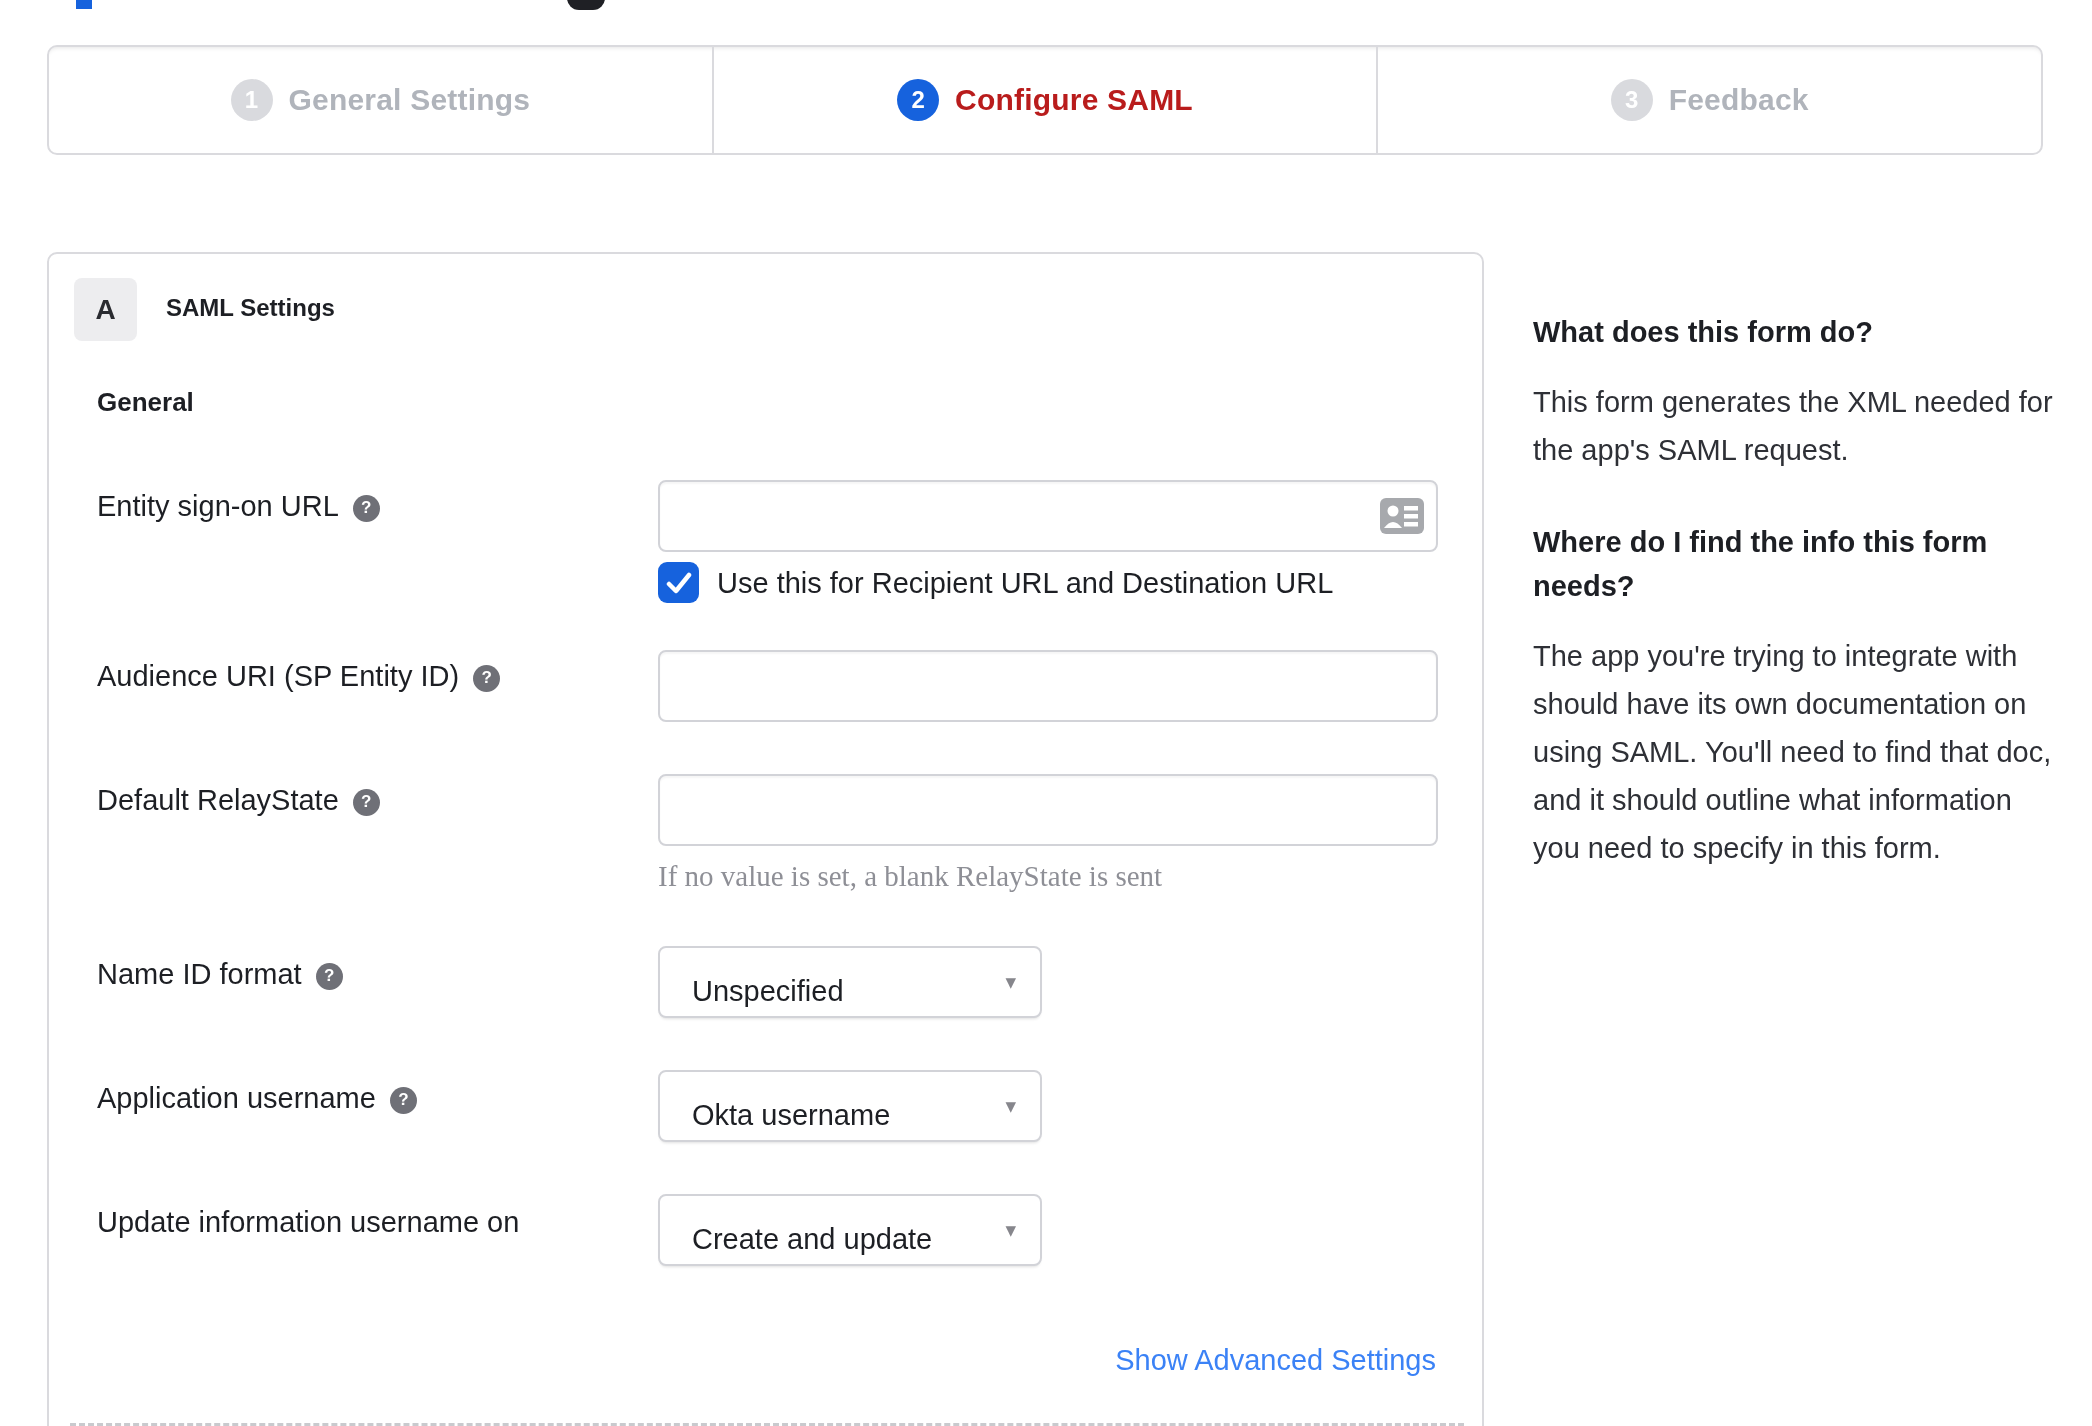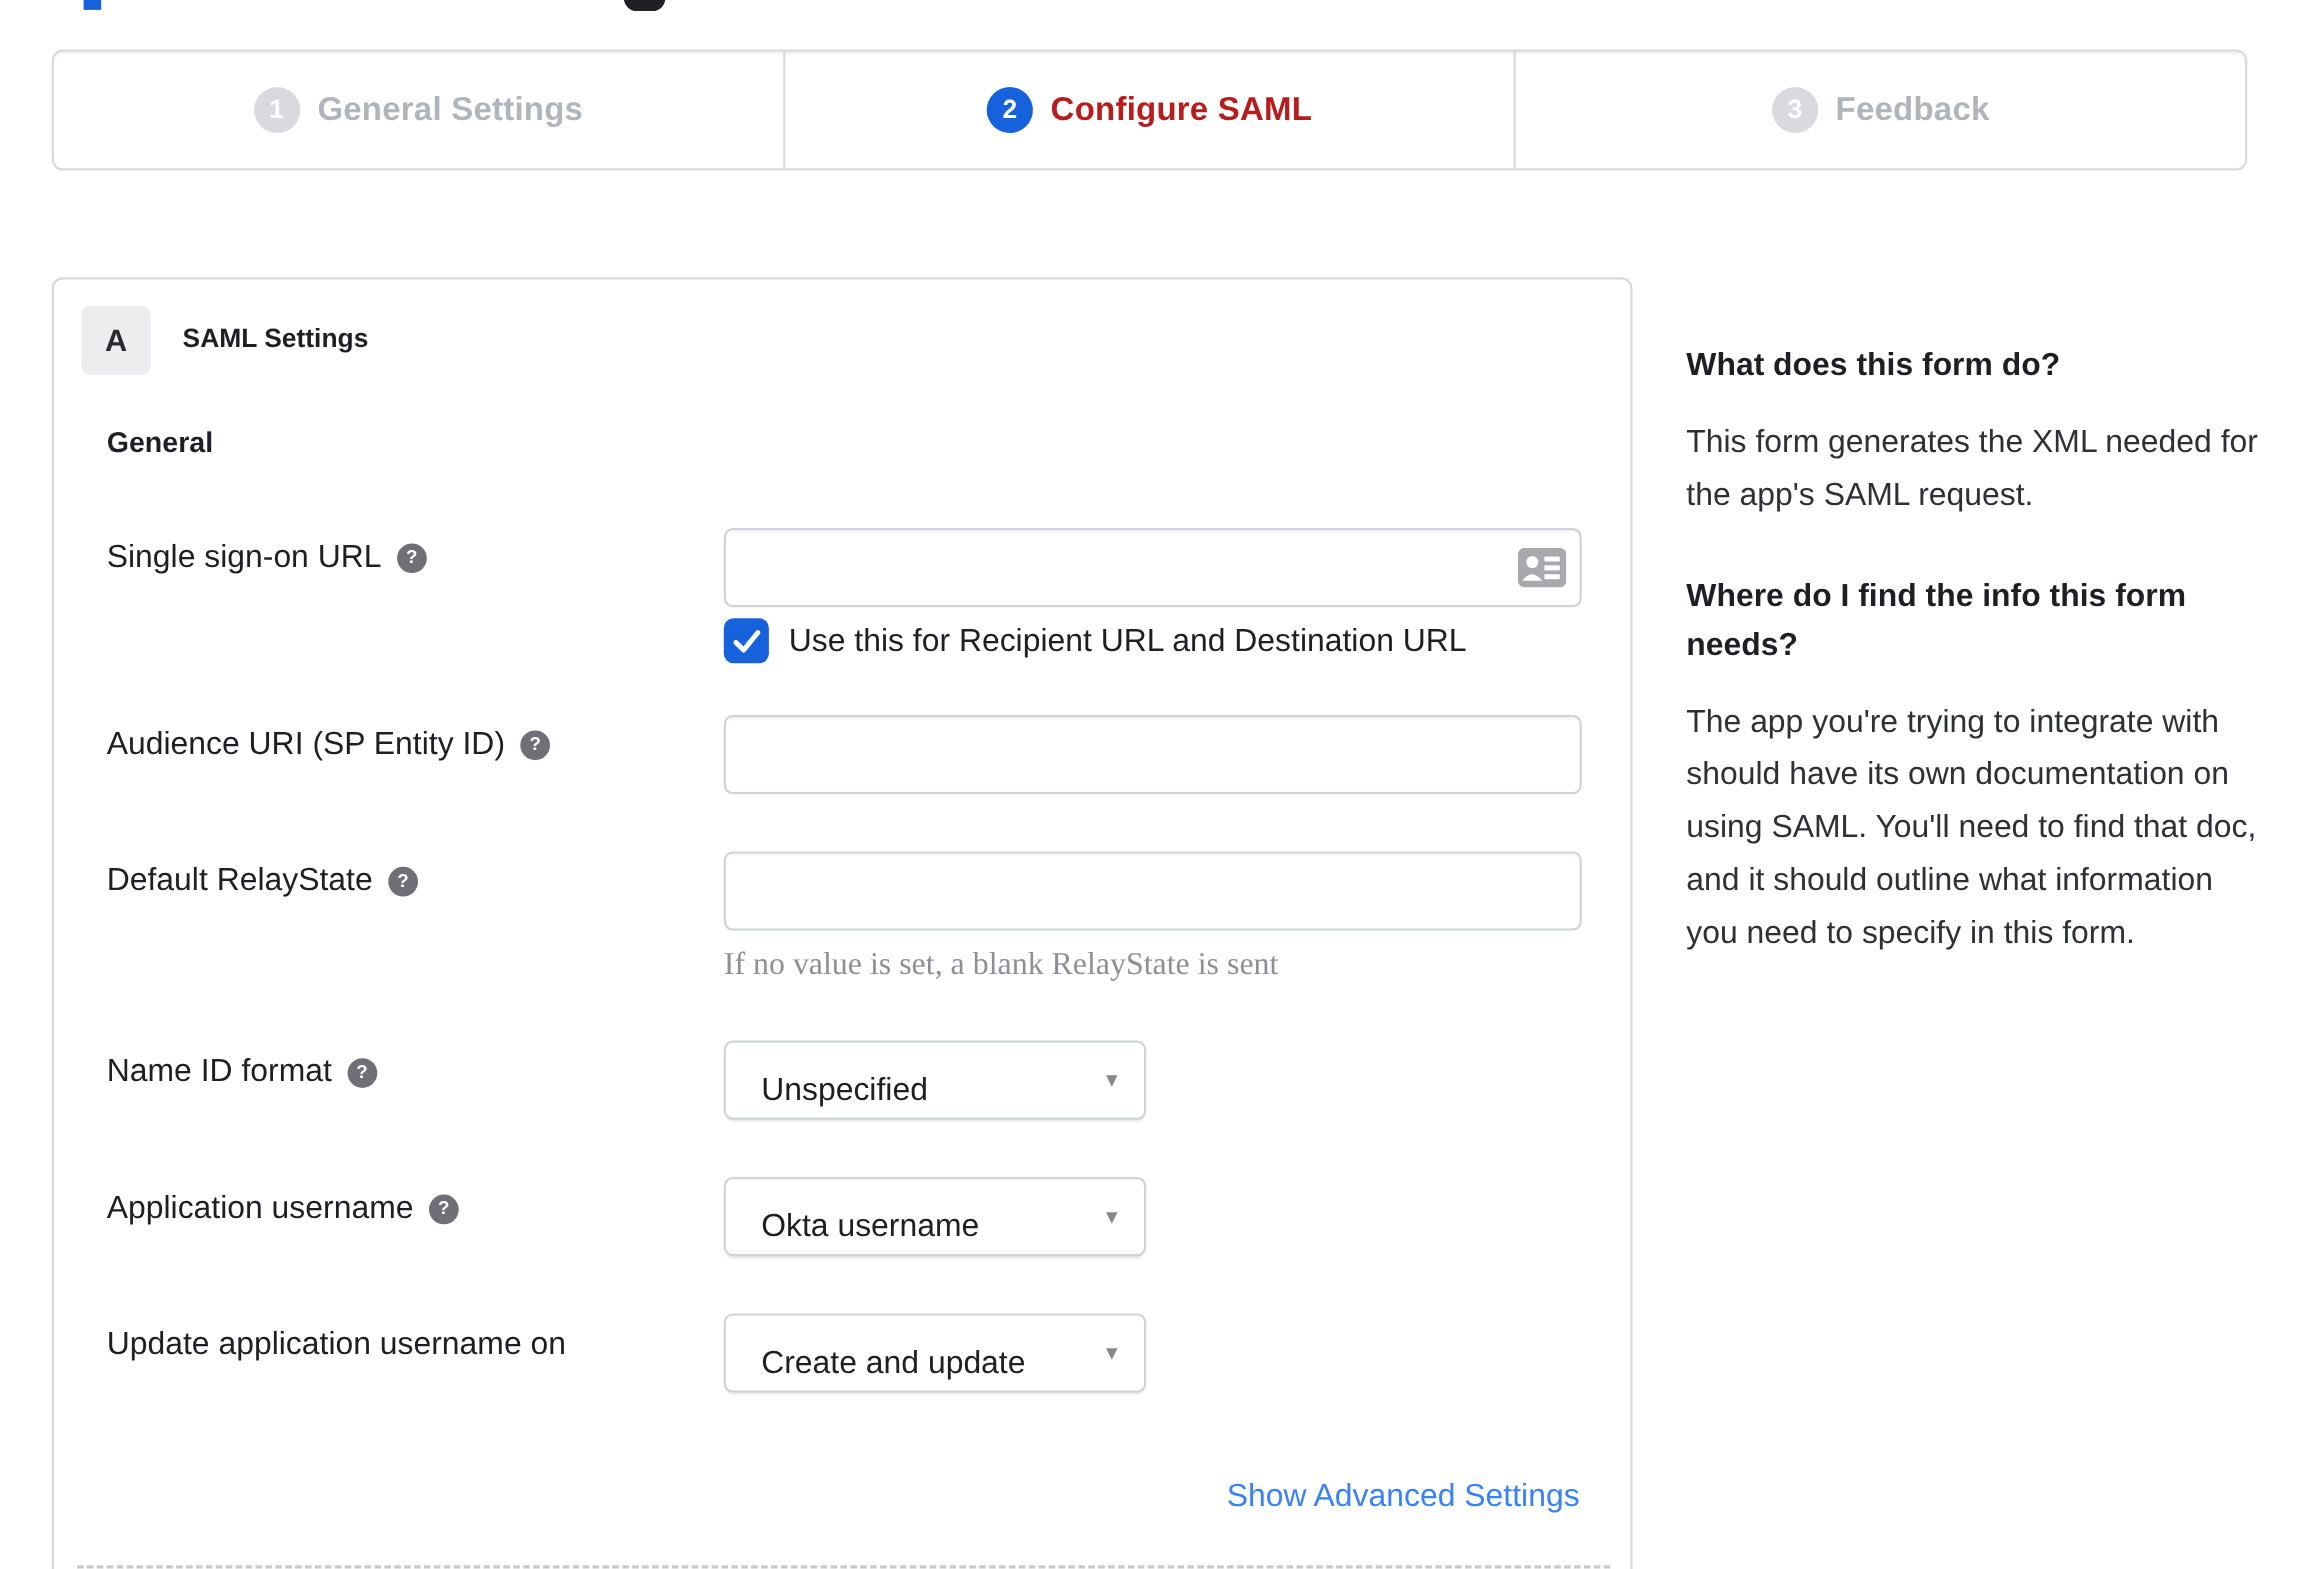--- a/index.html
+++ b/index.html
@@ -87,21 +87,21 @@
     <div class="step-label">Feedback</div>
   </div>
 </div>
 
 <div class="abs panel">
 
   <div class="abs section-badge">A</div>
   <div class="abs section-title">SAML Settings</div>
   <div class="abs group-heading">General</div>
 
-  <div class="abs field-label" style="top:236px;"><span>Single sign-on URL</span><span class="help-icon">?</span></div>
+  <div class="abs field-label" style="top:236px;"><span>Entity sign-on URL</span><span class="help-icon">?</span></div>
   <div class="abs" style="left:609px; top:226px; width:780px; height:72px;">
     <input class="text-input" style="left: 0px; top: 0px; position: absolute;" type="text" value="">
     <span class="card-icon">
       <svg width="44" height="36" viewBox="0 0 44 36">
         <rect x="0" y="0" width="44" height="36" rx="6" fill="#a7a9ad"></rect>
         <circle cx="13" cy="13" r="5.5" fill="#ffffff"></circle>
         <path d="M4 30 q9 -12 18 0 z" fill="#ffffff"></path>
         <rect x="24" y="8" width="14" height="4.5" fill="#ffffff"></rect>
         <rect x="24" y="16" width="14" height="4.5" fill="#ffffff"></rect>
         <rect x="24" y="24" width="14" height="4.5" fill="#ffffff"></rect>
@@ -127,21 +127,21 @@
     <span>Unspecified</span>
     <span class="select-arrow">▾</span>
   </div>
 
   <div class="abs field-label" style="top:828px;"><span>Application username</span><span class="help-icon">?</span></div>
   <div class="abs select" style="top:816px;">
     <span>Okta username</span>
     <span class="select-arrow">▾</span>
   </div>
 
-  <div class="abs field-label" style="top:952px;">Update application username on</div>
+  <div class="abs field-label" style="top:952px;">Update information username on</div>
   <div class="abs select" style="top:940px;">
     <span>Create and update</span>
     <span class="select-arrow">▾</span>
   </div>
 
   <a class="abs advanced-link" href="#">Show Advanced Settings</a>
 
   <div class="abs dashed-divider"></div>
 </div>
 

